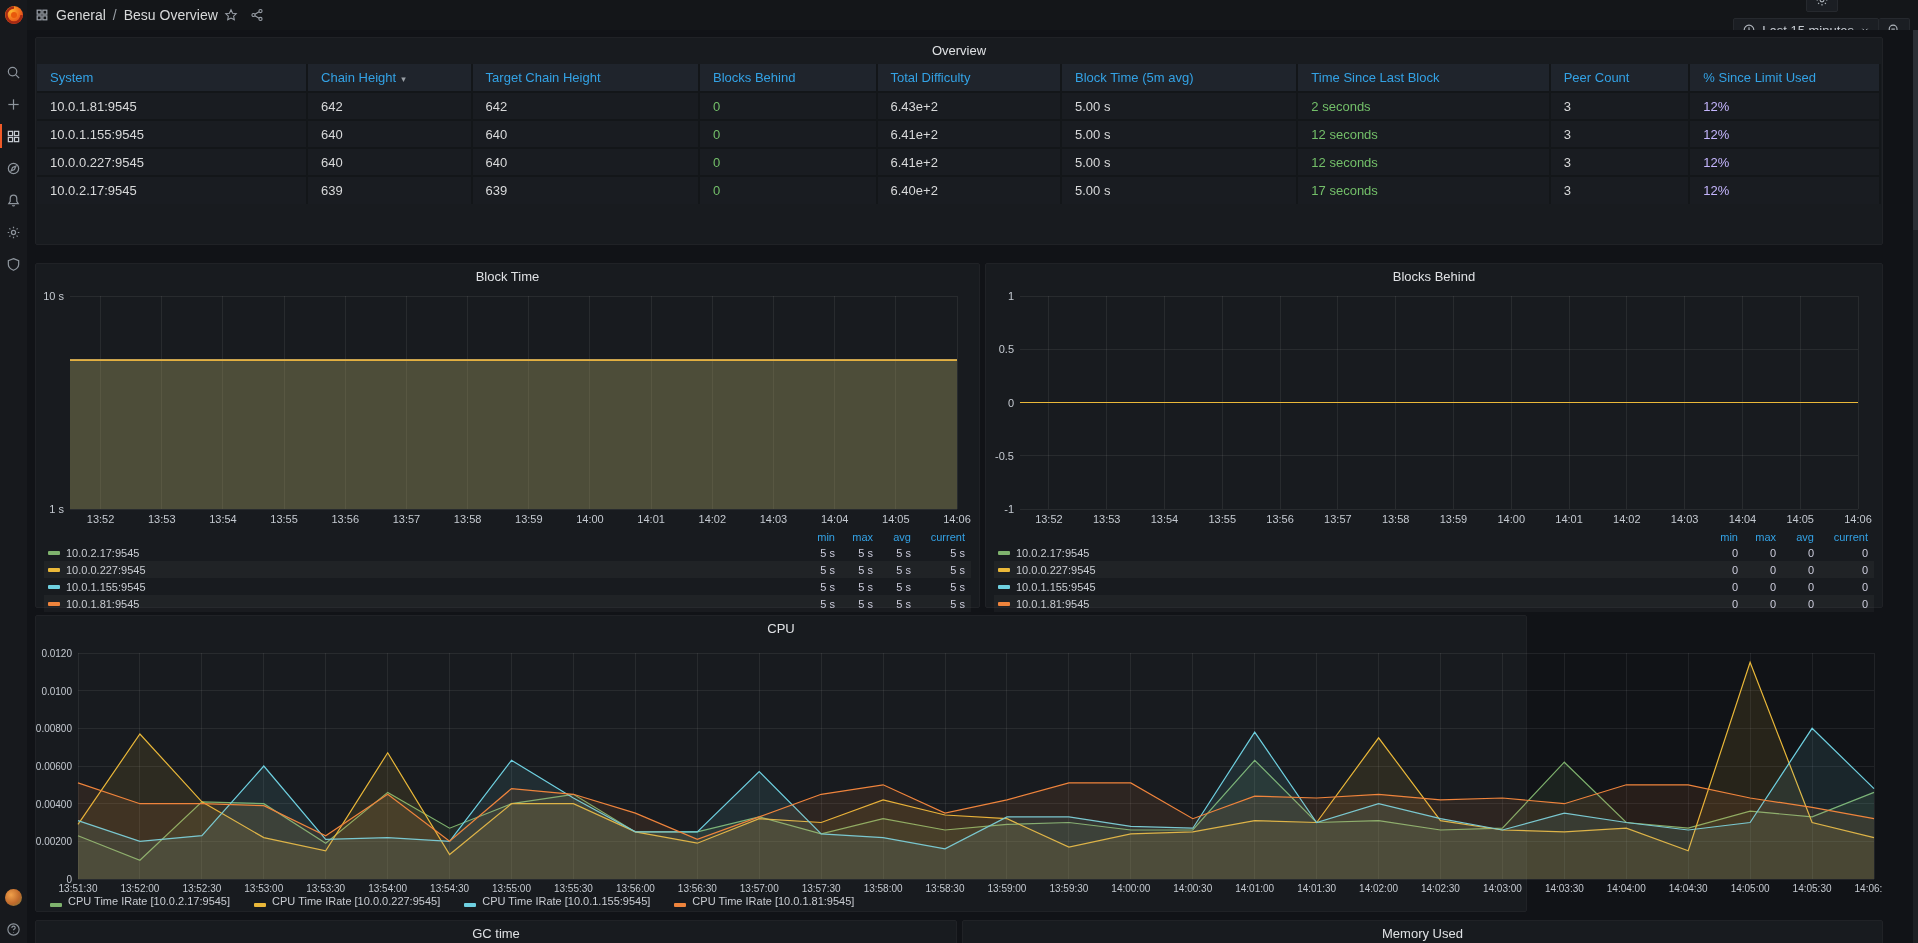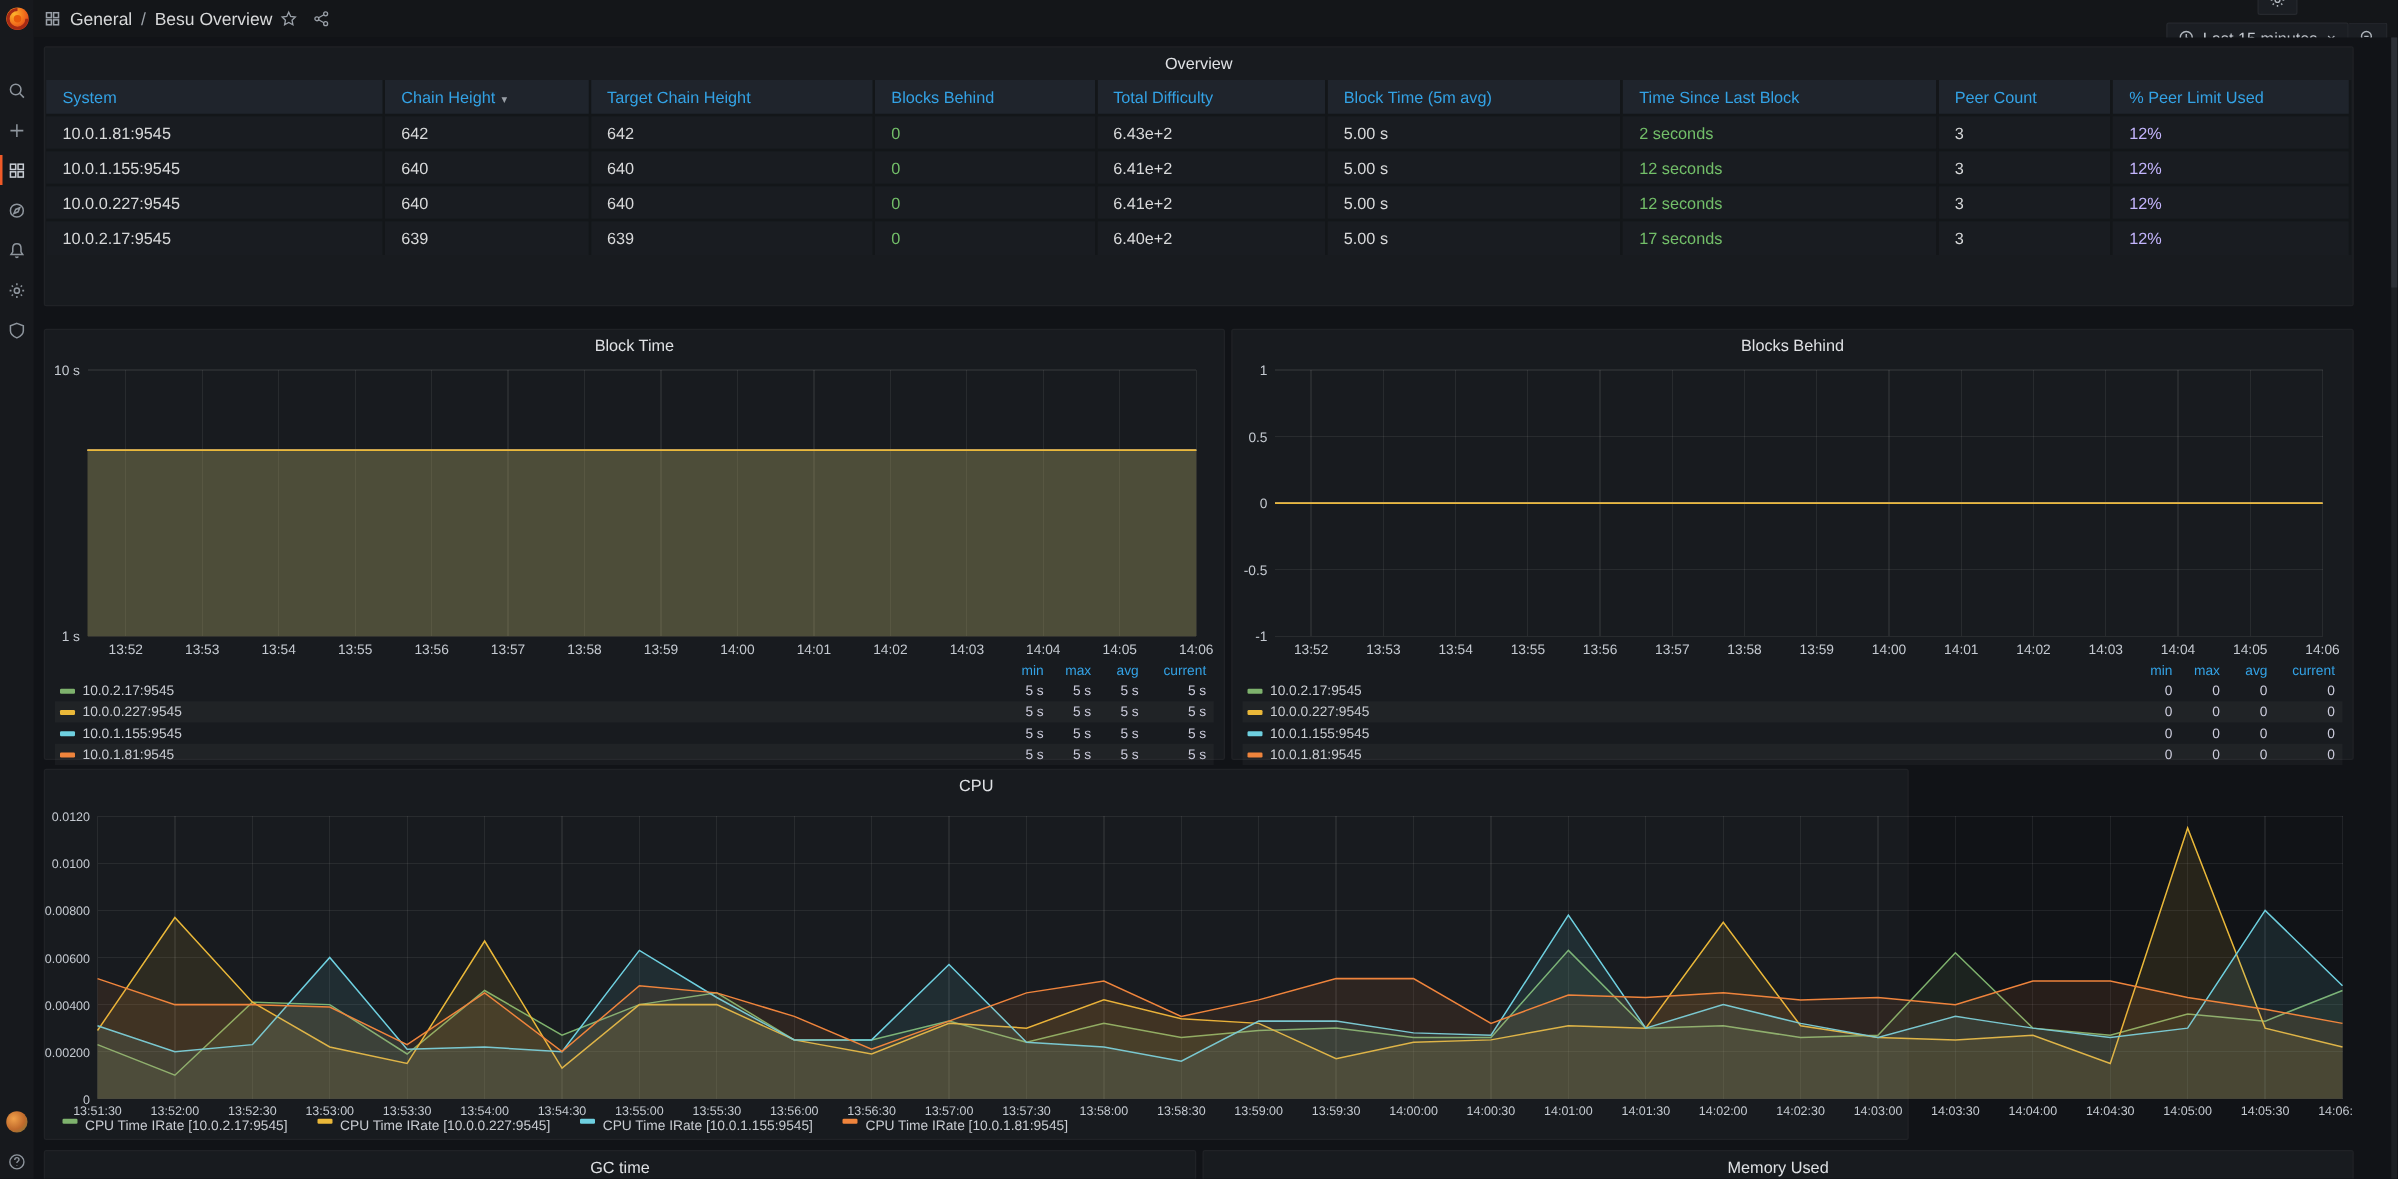--- a/index.html
+++ b/index.html
@@ -54,21 +54,21 @@
   .lg-head { display:flex; justify-content:flex-end; height:14px; line-height:14px; color:#33A2E5; }
   .lg-row { display:flex; align-items:center; height:17px; cursor:pointer; }
   .lg-row.alt { background:rgba(255,255,255,0.035); }
   .lg-name { flex:1; color:#c9ccd2; }
   .swatch { width:12px; height:4px; border-radius:1px; margin:0 6px 0 4px; flex:none; }
   .lg-val, .lg-h { width:38px; text-align:right; padding-right:6px; flex:none; }
   .lg-val.cur, .lg-h.cur { width:54px;text-align:right; }
 
   
   .cpu-legend { position:absolute; left:10px; bottom:4px; display:flex; gap:20px; font-size:11px; color:#c9ccd2; }
-  .cpu-li { display:flex; align-items:flex-start; cursor:pointer; }
+  .cpu-li { display:flex; align-items:flex-end; cursor:pointer; }
 
   .scrollbar { position:absolute; right:0; top:30px; bottom:0; width:5px; background:#1d2024; }
   .scroll-thumb { width:5px; height:200px; background:#2c3036; }
 </style>
 </head>
 <body>
 
 <div class="app">
 
   <div class="sidebar">
@@ -253,21 +253,21 @@
           <thead>
             <tr>
               <th>System</th>
               <th>Chain Height<span class="sort-caret">▾</span></th>
               <th>Target Chain Height</th>
               <th>Blocks Behind</th>
               <th>Total Difficulty</th>
               <th>Block Time (5m avg)</th>
               <th>Time Since Last Block</th>
               <th>Peer Count</th>
-              <th>% Peer Limit Used</th>
+              <th>% Since Limit Used</th>
             </tr>
           </thead>
           <tbody>
             <tr>
               <td class="">10.0.1.81:9545</td>
               <td class="">642</td>
               <td class="">642</td>
               <td class="good">0</td>
               <td class="">6.43e+2</td>
               <td class="">5.00 s</td>

